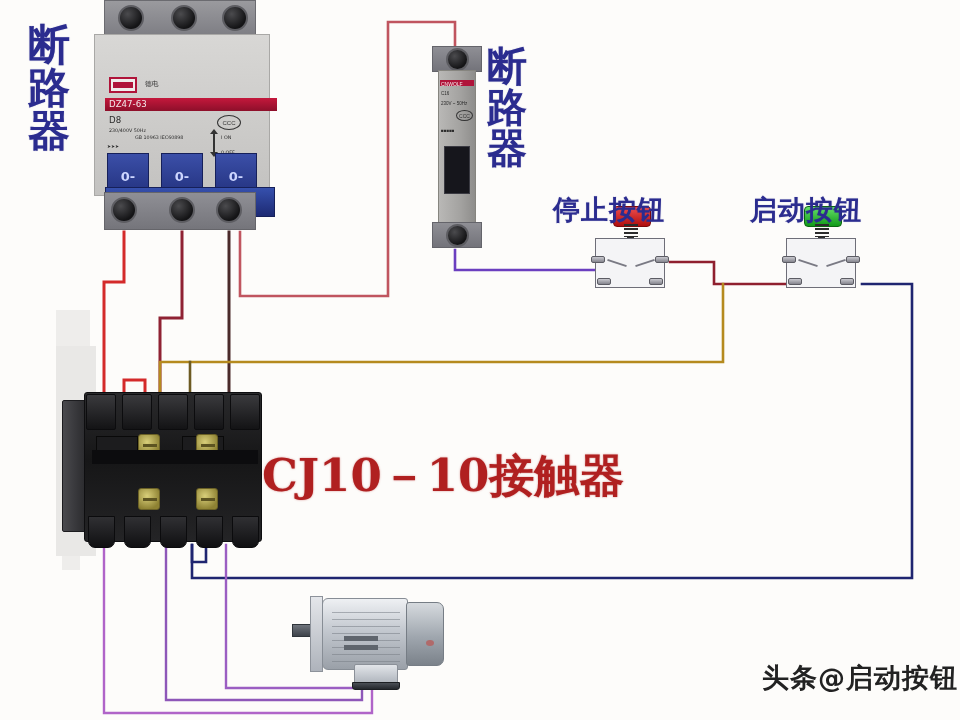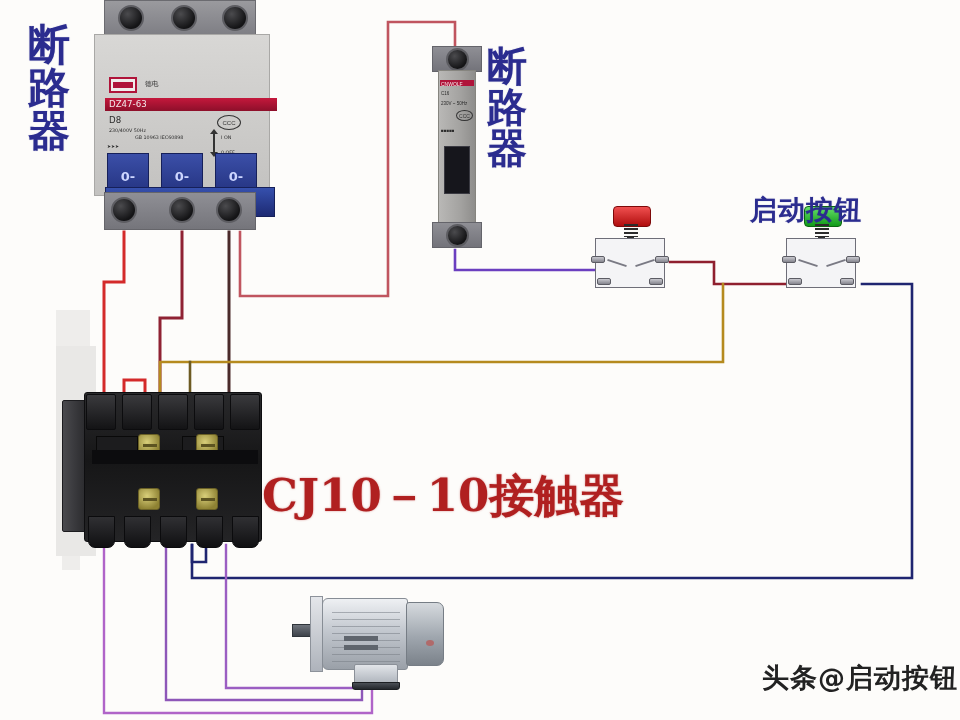--- a/index.html
+++ b/index.html
@@ -26,21 +26,20 @@
   #label-breaker1{left:28px;top:24px;font-size:42px;}
   #label-breaker2{left:487px;top:46px;font-size:40px;}
   #label-stop{left:553px;top:196px;font-size:27px;}
   #label-start{left:750px;top:196px;font-size:27px;}
   #label-contactor{
     position:absolute;left:262px;top:446px;
     font-family:"DejaVu Serif","Liberation Serif",serif;
     font-size:45px;font-weight:bold;color:#b02020;
     text-shadow:0 0 2px rgba(176,32,32,.5);
     white-space:pre;
-    margin-top:20px;
   }
   #watermark{
     position:absolute;left:762px;top:660px;
     font-family:"DejaVu Sans","Liberation Sans",sans-serif;
     font-size:27px;font-weight:bold;color:#222;
     letter-spacing:1px;white-space:pre;
   }
 
   
   #breaker1{position:absolute;left:86px;top:0px;width:188px;height:232px;}
@@ -296,17 +295,18 @@
     <div class="m-jbox"></div>
     <div class="m-jbox-lip"></div>
   </div>
 
   <div class="cn-label" id="label-breaker1">断
 路
 器</div>
   <div class="cn-label" id="label-breaker2">断
 路
 器</div>
+  <div class="cn-label" id="label-stop">停止按钮</div>
   <div class="cn-label" id="label-start">启动按钮</div>
   <div id="label-contactor">CJ10－10接触器</div>
   <div id="watermark">头条@启动按钮</div>
 
 </div>
 
 </body></html>

